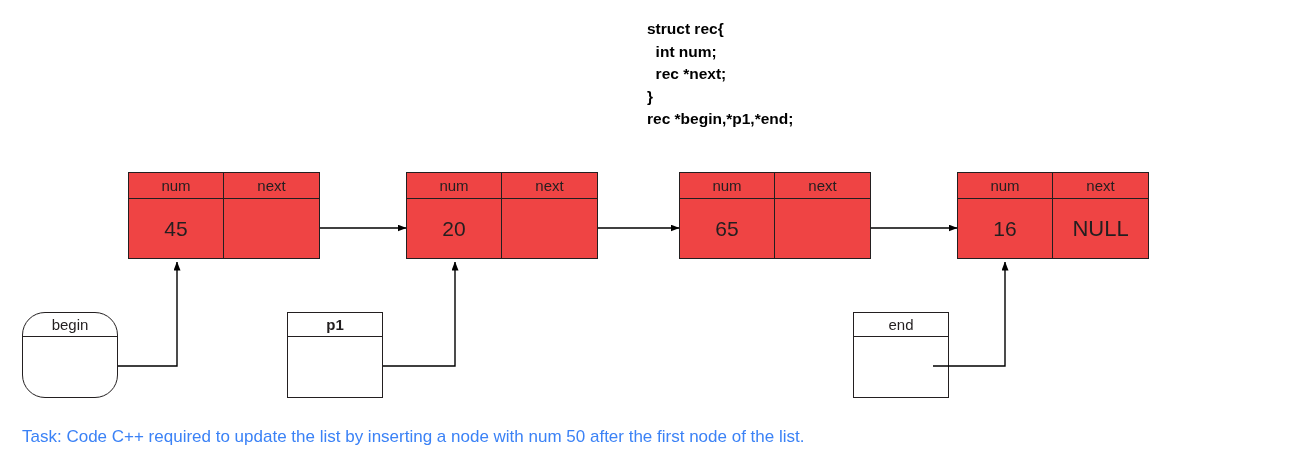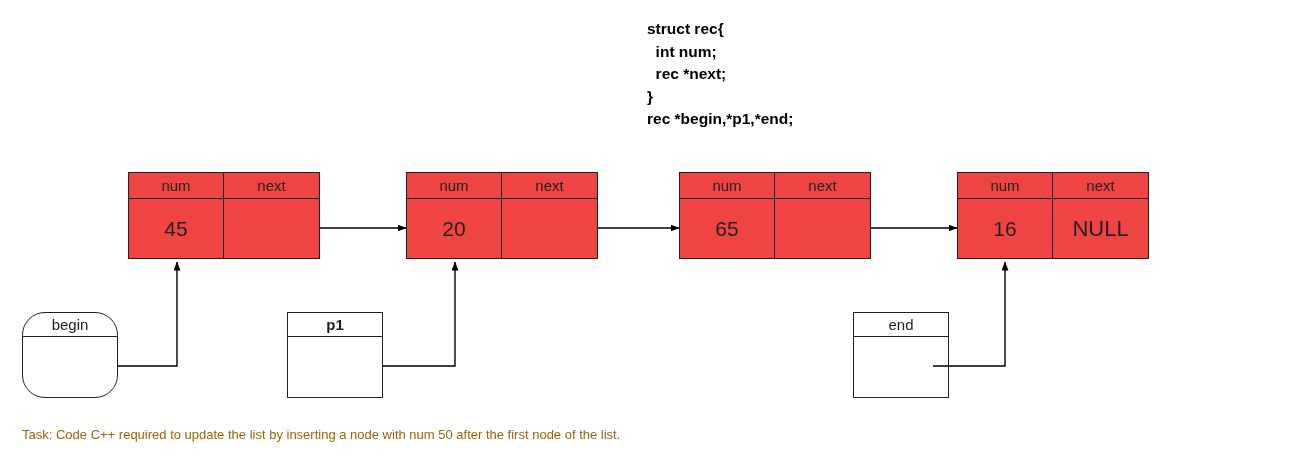--- a/index.html
+++ b/index.html
@@ -114,22 +114,22 @@
     width: 1304px;
     height: 466px;
     pointer-events: none;
   }
 
   
   .task-line {
     position: absolute;
     left: 22px;
     top: 427px;
-    font-size: 13px;
-    color: #a16207;
+    font-size: 17px;
+    color: #3b82f6;
     font-family: "Liberation Sans", sans-serif;
     white-space: nowrap;
   }
 </style>
 </head>
 <body>
 
 <div id="page">
 
 

